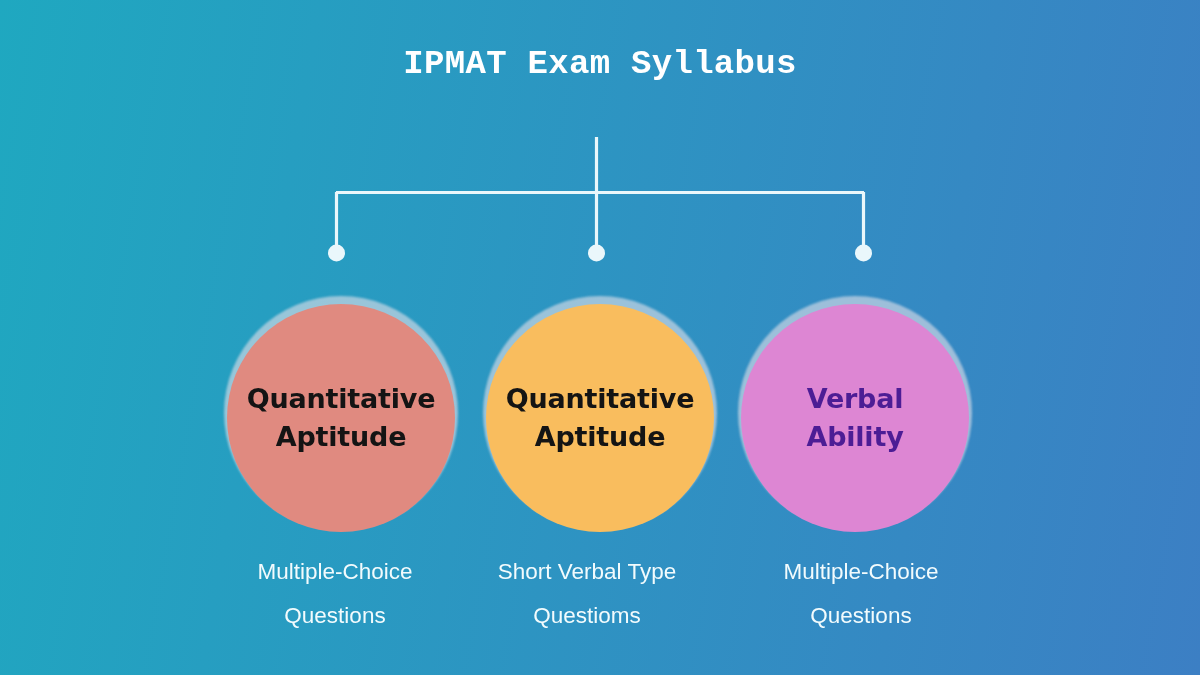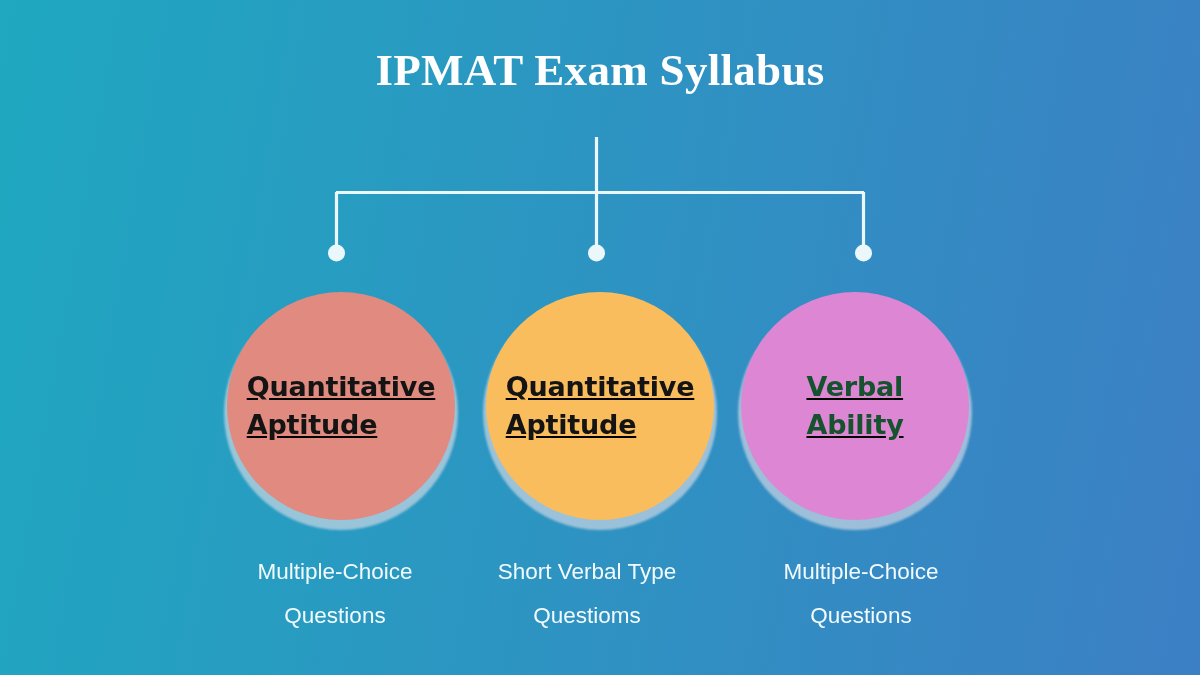--- a/index.html
+++ b/index.html
@@ -23,22 +23,22 @@
         #3c7fc4 100%);
     overflow:hidden;
   }
 
   
   #title {
     position:absolute;
     top:46px; left:0; width:1200px;
     text-align:center;
     color:#ffffff;
-    font-family:Liberation Serif, serif;
-    font-size:45px;
+    font-family:Liberation Mono, monospace;
+    font-size:34px;
     font-weight:700;
     letter-spacing:0.3px;
     line-height:1.1;
   }
 
   
   #connector {
     position:absolute;
     top:0; left:0;
     width:1200px; height:675px;
@@ -66,28 +66,27 @@
     position:absolute;
     left:-3px; top:8px;
     width:234px; height:234px;
     border-radius:50%;
     background:rgba(222,222,232,0.62);
     filter:blur(1.2px);
   }
 
   .node .disc {
     position:absolute;
-    left:0; top:4px;
+    left:0; top:16px;
     width:228px; height:228px;
     border-radius:50%;
     display:flex;
     align-items:center;
     justify-content:center;
-    text-align:left;
-    text-decoration:underline;
+    text-align:center;
   }
 
   .node .disc .disc-label {
     color:#141414;
     font-family:"DejaVu Sans", sans-serif;
     font-size:27px;
     font-weight:700;
     line-height:1.42;
     padding:0 14px;
     white-space:pre-line;
@@ -154,21 +153,21 @@
       <div class="ring"></div>
       <div class="disc" style="background: rgb(249, 189, 94);">
         <span class="disc-label" style="color: rgb(20, 20, 20);">Quantitative
 Aptitude</span>
       </div>
     </div>
 
     <div class="node n2">
       <div class="ring"></div>
       <div class="disc" style="background: rgb(221, 134, 211);">
-        <span class="disc-label" style="color: #14532d;">Verbal
+        <span class="disc-label" style="color: #4c1d95;">Verbal
 Ability</span>
       </div>
     </div>
 
   </div>
 
   <div id="captions">
     <div class="caption c0" style="color: rgb(242, 251, 253);">Multiple-Choice
 Questions</div>
     <div class="caption c1" style="color: rgb(242, 251, 253);">Short Verbal Type

